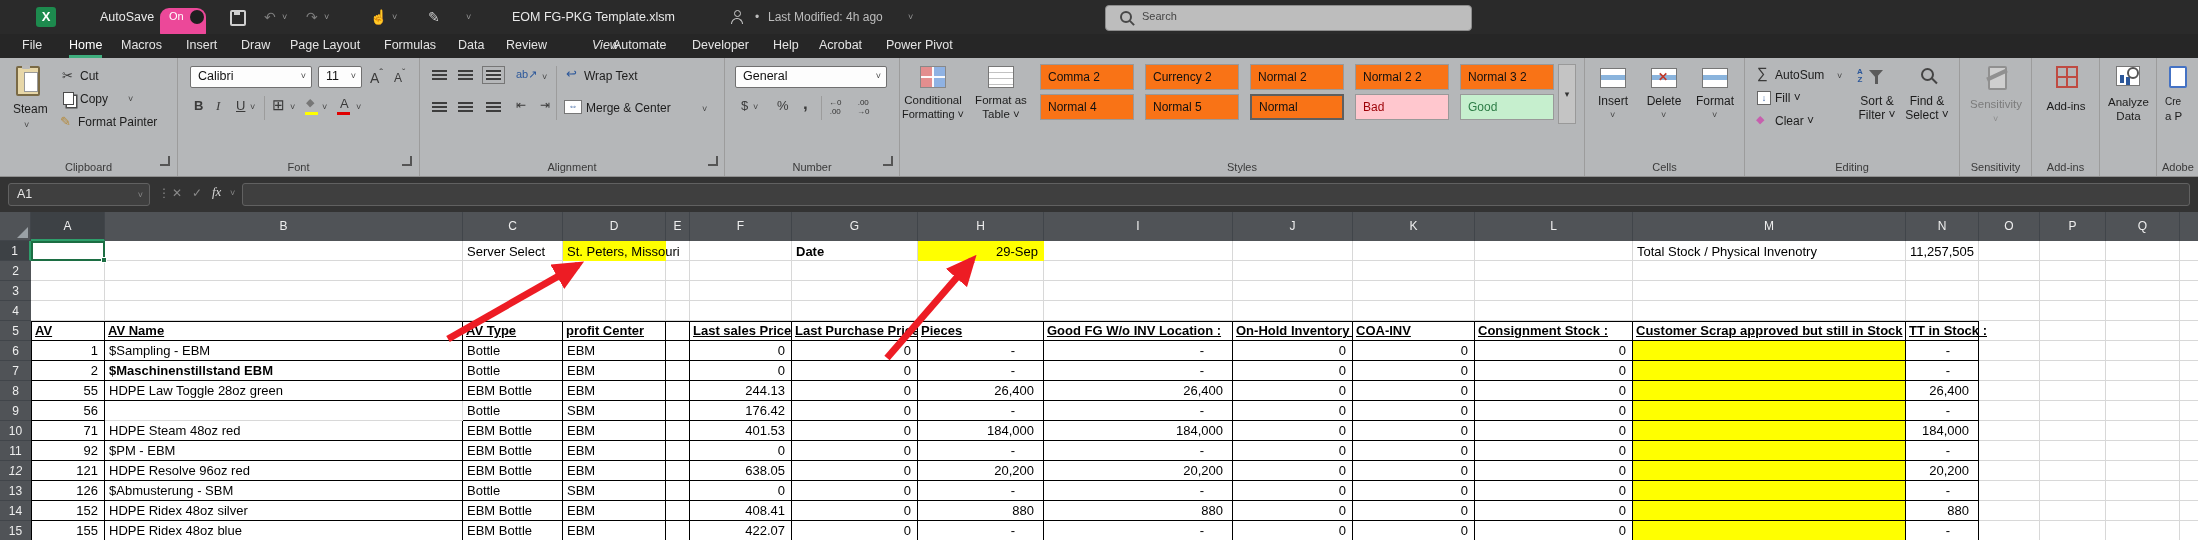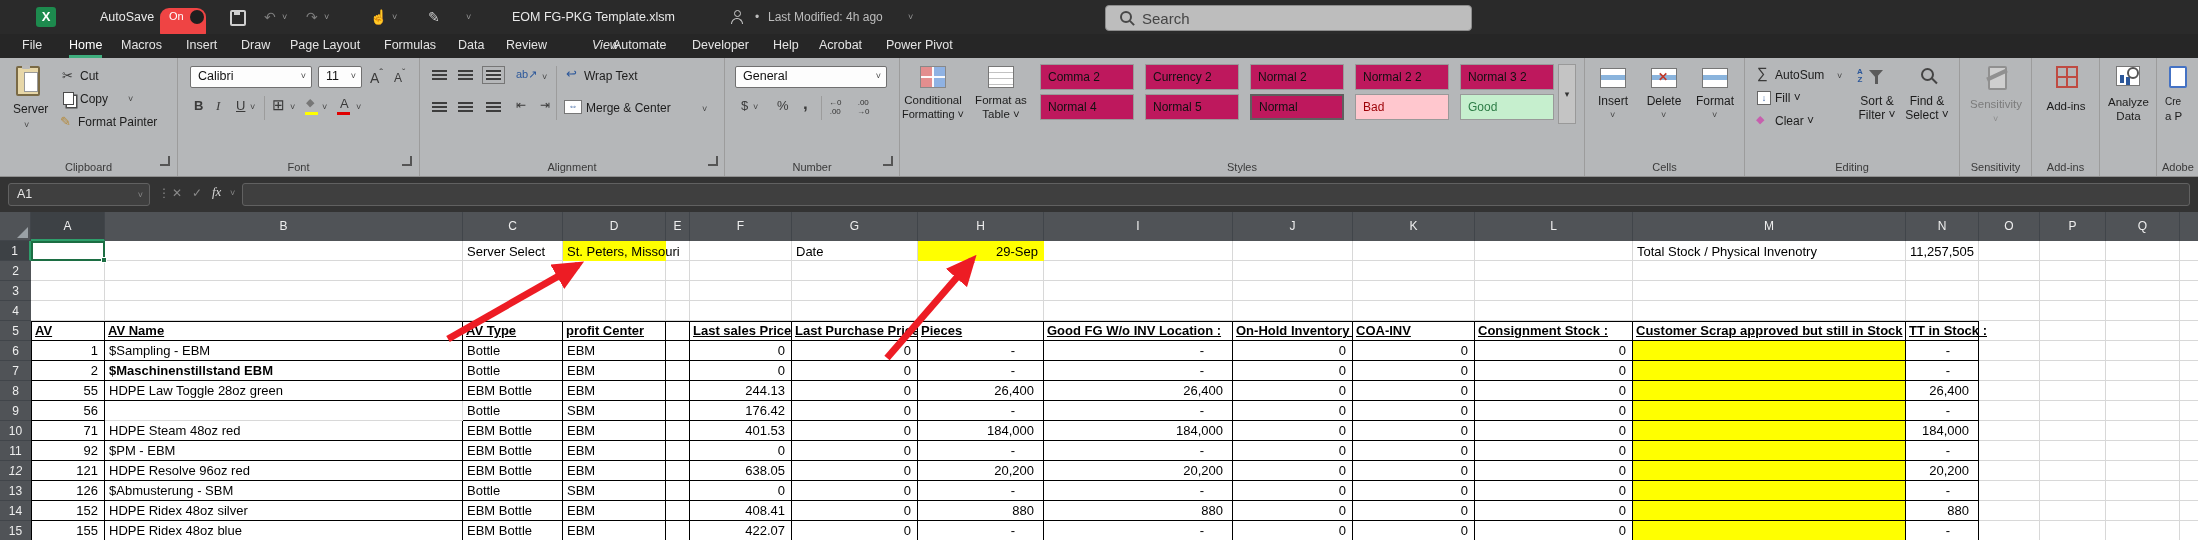--- a/index.html
+++ b/index.html
@@ -8,31 +8,31 @@
   
   #titlebar{position:absolute;left:0;top:0;width:2198px;height:34px;background:#2a2a2a;}
   .tb{position:absolute;white-space:nowrap;}
   .tb-txt{color:#e9e9e9;font-size:12.5px;line-height:34px;}
   .tb-dim{color:#bdbdbd;font-size:12px;line-height:34px;}
   .tb-ico{color:#cfcfcf;font-size:14px;line-height:34px;}
   .tb-ico.gray{color:#7c7c7c;}
   .chvd{color:#9a9a9a;font-size:9px;line-height:34px;}
   #xl-ico{left:36px;top:7px;width:20px;height:20px;background:#1d8a4e;border-radius:3px;
           color:#fff;font-weight:bold;font-size:13px;text-align:center;line-height:20px;}
-  .toggle{position:absolute;width:46px;height:34px;border-radius:9px;background:#ef4444;}
+  .toggle{position:absolute;width:46px;height:34px;border-radius:9px;background:#ec4899;}
   .toggle .on{position:absolute;left:9px;top:2px;font-size:11px;color:#fff;}
   .knob{position:absolute;right:2px;top:2px;width:14px;height:14px;border-radius:50%;background:#1f1f1f;}
   .floppy{position:absolute;width:12px;height:12px;border:2px solid #cfcfcf;border-radius:2px;}
   .floppy::after{content:"";position:absolute;left:2px;top:-1px;width:6px;height:4px;background:#cfcfcf;}
   .person{position:absolute;width:14px;height:13px;}
   .person::before{content:"";position:absolute;left:4px;top:0;width:5px;height:5px;border:1.5px solid #cfcfcf;border-radius:50%;}
   .person::after{content:"";position:absolute;left:1px;top:8px;width:10px;height:5px;border:1.5px solid #cfcfcf;
                  border-radius:6px 6px 0 0;border-bottom:none;}
   #searchbox{left:1105px;top:5px;width:365px;height:24px;background:#bdbdbd;border:1px solid #8c8c8c;border-radius:4px;}
-  #searchbox .ph{position:absolute;left:36px;top:4px;font-size:15px;color:#454545;}
+  #searchbox .ph{position:absolute;left:36px;top:4px;font-size:11px;color:#454545;}
   .mag{position:absolute;width:8px;height:8px;border:2px solid #474747;border-radius:50%;}
   .mag::after{content:"";position:absolute;width:6px;height:2px;background:#474747;transform:rotate(45deg);left:7px;top:9px;}
   
   #tabsrow{position:absolute;left:0;top:34px;width:2198px;height:24px;background:#262626;}
   .tab{position:absolute;top:0;height:21px;line-height:22px;font-size:12.5px;color:#e4e4e4;cursor:default;}
   .tab.active{color:#fff;border-bottom:3px solid #3fae7e;}
   
   #ribbon{position:absolute;left:0;top:58px;width:2198px;height:119px;background:#b5b7b9;
           border-bottom:1px solid #8f8f8f;box-sizing:border-box;overflow:hidden;}
   .grp{position:absolute;top:0;height:118px;border-right:1px solid #9c9c9c;box-sizing:border-box;}
@@ -61,21 +61,21 @@
   .mrg{position:absolute;width:16px;height:12px;border:1px solid #777;background:#fff;font-size:9px;
        line-height:11px;text-align:center;color:#2b579a;}
   .dec{position:absolute;font-size:8px;line-height:9px;color:#333;text-align:center;white-space:pre;}
   .cfico{position:absolute;width:24px;height:20px;border:1px solid #888;
          background:linear-gradient(90deg,#e38e8e 0 50%,#8fb2e3 50% 100%);}
   .cfico::after{content:"";position:absolute;inset:0;
          background:linear-gradient(transparent 0 45%,rgba(255,255,255,.95) 45% 55%,transparent 55%),
                     linear-gradient(90deg,transparent 0 45%,rgba(255,255,255,.95) 45% 55%,transparent 55%);}
   .fatico{position:absolute;width:24px;height:20px;border:1px solid #777;
           background:repeating-linear-gradient(to bottom,#fff 0 5px,#c2c2c2 5px 6px);}
-  .chip{position:absolute;width:94px;height:26px;box-sizing:border-box;border:1px solid #999;background:#be185d;
+  .chip{position:absolute;width:94px;height:26px;box-sizing:border-box;border:1px solid #999;background:#f97316;
         font-size:12px;line-height:24px;padding-left:7px;color:#111;white-space:nowrap;overflow:hidden;}
   .chip.selected{border:2px solid #5f5f5f;line-height:22px;}
   .chip.bad{background:#ffc7ce;color:#9c0006;}
   .chip.good{background:#c6efce;color:#2d7d46;}
   .galside{position:absolute;width:16px;height:58px;border:1px solid #999;background:#c4c4c4;text-align:center;
            font-size:9px;color:#333;line-height:58px;}
   .tico{position:absolute;width:24px;height:18px;border:1px solid #777;background:#fff;}
   .tico::before{content:"";position:absolute;left:0;top:6px;width:100%;height:5px;background:#8ab4dd;}
   .tico .x{position:absolute;left:6px;top:1px;color:#c0392b;font-size:12px;font-weight:bold;}
   .addico{position:absolute;width:18px;height:18px;border:2px solid #bf4b42;}
@@ -176,21 +176,21 @@
     <span class="tab" style="left: 692px;">Developer</span>
     <span class="tab" style="left: 773px;">Help</span>
     <span class="tab" style="left: 819px;">Acrobat</span>
     <span class="tab" style="left: 886px;">Power Pivot</span>
   </div>
 
 <div id="ribbon">
 
   <div class="grp" style="left:0;width:178px">
     <span class="clip" style="left:16px;top:8px"></span>
-    <span class="rlbl" style="left:13px;top:44px">Server</span>
+    <span class="rlbl" style="left:13px;top:44px">Steam</span>
     <span class="chv" style="left:24px;top:62px">˅</span>
     <span class="icn" style="left:62px;top:10px;font-size:13px">✂</span>
     <span class="rlbl" style="left:80px;top:11px">Cut</span>
     <span class="copyico" style="left:63px;top:34px"></span>
     <span class="rlbl" style="left:80px;top:34px">Copy</span>
     <span class="chv" style="left:128px;top:36px">˅</span>
     <span class="icn" style="left:60px;top:56px;font-size:13px;color:#b58a3a">✎</span>
     <span class="rlbl" style="left:78px;top:57px">Format Painter</span>
     <span class="grp-label">Clipboard</span>
     <span class="launcher" style="left:160px;top:98px"></span>
@@ -438,21 +438,21 @@
     <div class="ghl" style="left: 31px; top: 209px; width: 2167px; height: 20px;"></div>
     <div class="ghl" style="left: 31px; top: 229px; width: 2167px; height: 20px;"></div>
     <div class="ghl" style="left: 31px; top: 249px; width: 2167px; height: 20px;"></div>
     <div class="ghl" style="left: 31px; top: 269px; width: 2167px; height: 20px;"></div>
     <div class="ghl" style="left: 31px; top: 289px; width: 2167px; height: 20px;"></div>
     <div class="ghl" style="left: 31px; top: 309px; width: 2167px; height: 20px;"></div>
     <div class="ycell" style="left: 563px; top: 29px; width: 103px; height: 20px;"></div>
     <div class="ycell" style="left: 918px; top: 29px; width: 126px; height: 20px;"></div>
     <div class="ctxt" style="left: 467px; top: 32px;">Server Select</div>
     <div class="ctxt" style="left: 567px; top: 32px;">St. Peters, Missouri</div>
-    <div class="ctxt" style="left: 796px; top: 32px;">Date</div>
+    <div class="ctxt" style="left: 796px; top: 32px; font-weight: bold;">Date</div>
     <div class="ctxt r" style="left: 918px; top: 32px; width: 120px;">29-Sep</div>
     <div class="ctxt" style="left: 1637px; top: 32px;">Total Stock / Physical Invenotry</div>
     <div class="ctxt r" style="left: 1906px; top: 32px; width: 68px;">11,257,505</div>
     <div class="selbox" style="left: 31px; top: 29px; width: 74px; height: 20px;"></div>
     <div class="selhandle" style="left: 101px; top: 45px;"></div>
     <div class="thc bl" style="left: 31px; top: 109px; width: 74px; height: 20px;">AV</div>
     <div class="thc" style="left: 105px; top: 109px; width: 358px; height: 20px;">AV Name</div>
     <div class="thc" style="left: 463px; top: 109px; width: 100px; height: 20px;">AV Type</div>
     <div class="thc" style="left: 563px; top: 109px; width: 103px; height: 20px;">profit Center</div>
     <div class="thc" style="left: 666px; top: 109px; width: 24px; height: 20px;"></div>

